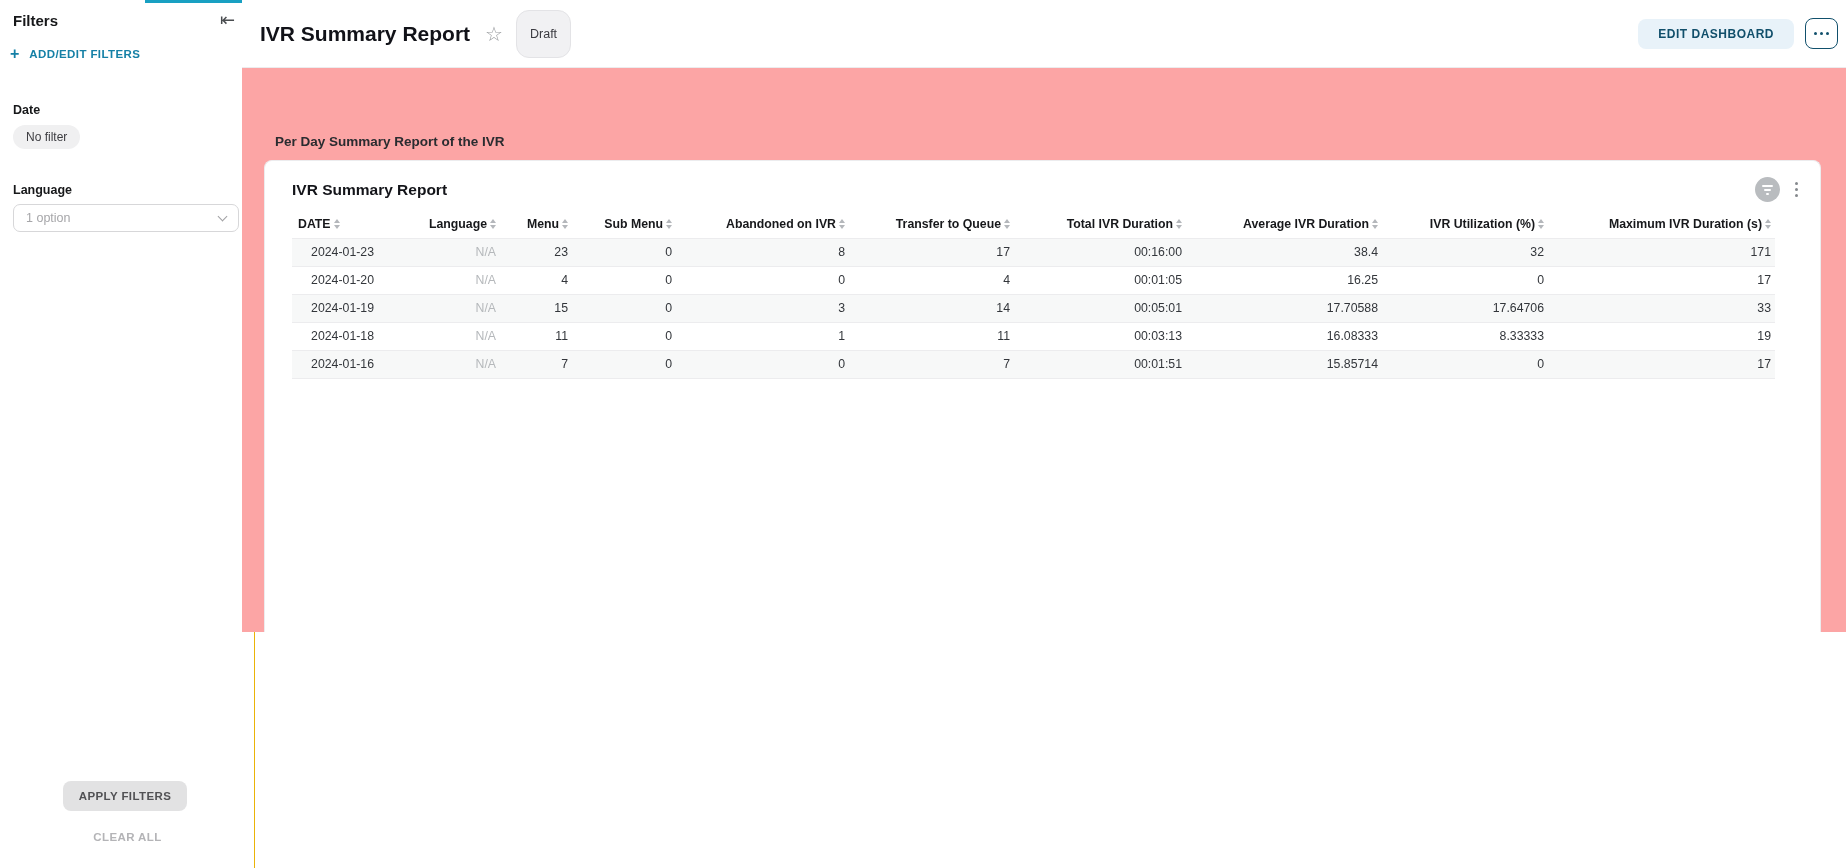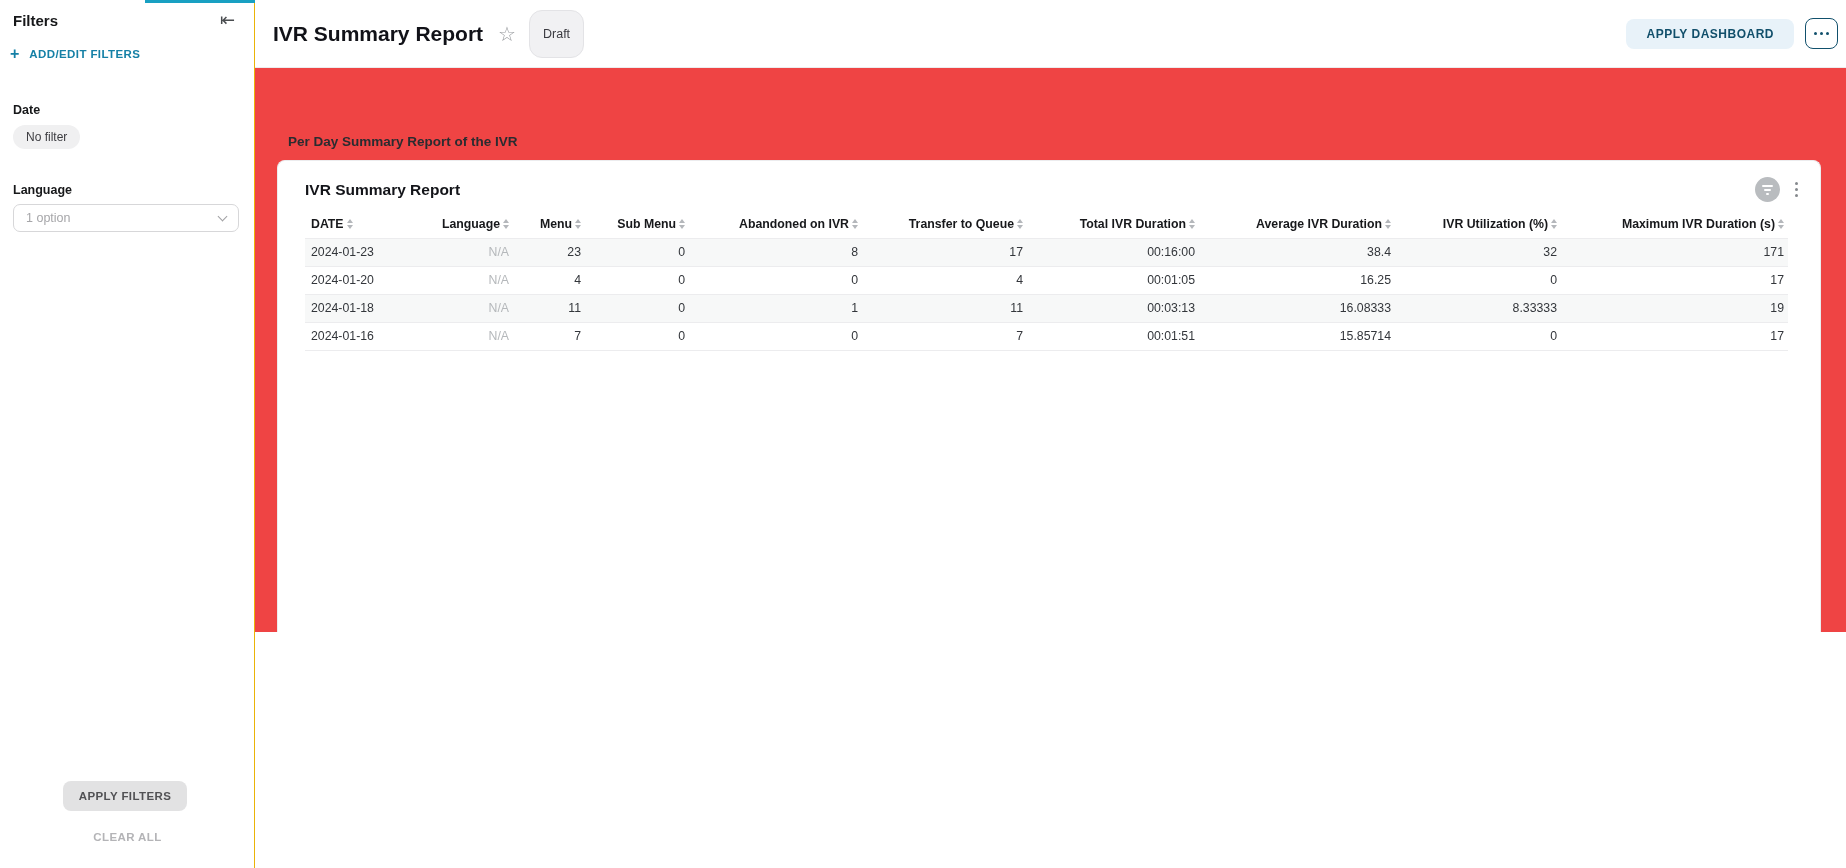--- a/index.html
+++ b/index.html
@@ -18,21 +18,21 @@
   .fgroup-label { position:absolute; left:13px; font-size:12.5px; font-weight:bold; color:#17181a; }
   .lab-date { top:103px; }
   .lab-lang { top:183px; }
   .chip { position:absolute; top:125px; left:13px; background:#f0f0f1; border-radius:13px; padding:5px 13px; font-size:12px; color:#3c3c40; cursor:pointer; }
   .select { position:absolute; top:204px; left:13px; width:226px; height:28px; border:1px solid #d7d7d9; border-radius:7px; display:flex; align-items:center; justify-content:space-between; padding:0 12px; color:#a6a6a9; font-size:12.5px; background:#fff; cursor:pointer; }
   .chev { width:7px; height:7px; border-right:1.4px solid #a0a0a3; border-bottom:1.4px solid #a0a0a3; transform:rotate(45deg); margin-top:-4px; }
   .apply-btn { position:absolute; top:781px; left:63px; width:124px; height:30px; background:#e2e2e3; border:none; border-radius:8px; font-family:inherit; font-size:11.5px; font-weight:bold; letter-spacing:.4px; color:#515154; cursor:pointer; }
   .clear-btn { position:absolute; top:831px; left:0; width:255px; text-align:center; font-size:11.5px; font-weight:bold; letter-spacing:.4px; color:#b4b4b7; cursor:pointer; }
 
   
-  .main { position:absolute; left:255px; top:0; right:0; height:632px; background:#ef4444; }
+  .main { position:absolute; left:242px; top:0; right:0; height:632px; background:#fca5a5; }
   .topbar { position:absolute; top:0; left:0; right:0; height:68px; background:#fff; border-bottom:1px solid #ececee; display:flex; align-items:center; padding:0 8px 0 18px; }
   .page-title { font-size:21px; font-weight:bold; color:#111218; }
   .star { margin-left:15px; font-size:20px; color:#9a9da0; cursor:pointer; font-family:"DejaVu Sans", sans-serif; line-height:1; }
   .draft { margin-left:13px; background:#f1f1f3; border:1px solid #e3e3e6; border-radius:13px; padding:16px 13px; font-size:12.5px; color:#3a3a40; }
   .tspacer { flex:1; }
   .edit-btn { background:#e8f2f9; color:#114f6b; border:none; border-radius:8px; height:30px; padding:0 20px; font-family:inherit; font-size:12px; font-weight:bold; letter-spacing:.5px; cursor:pointer; }
   .more-btn { margin-left:11px; width:33px; height:31px; background:#fff; border:1.5px solid #11506c; border-radius:8px; display:flex; align-items:center; justify-content:center; gap:3px; cursor:pointer; }
   .more-btn i { display:block; width:3px; height:3px; border-radius:50%; background:#11506c; }
 
   .desc { position:absolute; top:110px; left:33px; font-size:13.5px; font-weight:bold; color:#2a2c30;margin-top:24px; }
@@ -50,21 +50,21 @@
   
   table.report { margin-left:27px; width:1483px; border-collapse:collapse; table-layout:fixed; }
   table.report th { height:27px; font-size:12.3px; font-weight:bold; color:#17181b; padding:0 4px 0 0; cursor:pointer; }
   .h-inner { display:flex; align-items:center; justify-content:flex-end; gap:3px; }
   .h-inner.first { justify-content:flex-start; padding-left:6px; }
   .sort { display:inline-flex; flex-direction:column; gap:2px; }
   .sort i { display:block; width:0; height:0; border-left:3.5px solid transparent; border-right:3.5px solid transparent; }
   .sort i.up { border-bottom:4px solid #b4b7bb; }
   .sort i.down { border-top:4px solid #b4b7bb; }
   table.report td { height:28px; font-size:12.3px; color:#33363b; text-align:right; padding:0 4px 0 0; border-top:1px solid #ececee; }
-  table.report td.c-left { text-align:left; padding-left:6px; }
+  table.report td.c-left { text-align:right; padding-left:6px; }
   table.report td.na { color:#b5b8bb; }
   table.report tbody tr:nth-child(odd) { background:#f7f8f8; }
   table.report tbody tr:last-child td { border-bottom:1px solid #ececee; }
 </style>
 </head>
 <body>
 
 <div class="sidebar">
   <div class="teal-bar"></div>
   <div class="filters-row">
@@ -85,21 +85,21 @@
   <button class="apply-btn">APPLY FILTERS</button>
   <div class="clear-btn">CLEAR ALL</div>
 </div>
 
 <div class="main">
   <div class="topbar">
     <span class="page-title">IVR Summary Report</span>
     <span class="star">☆</span>
     <span class="draft">Draft</span>
     <span class="tspacer"></span>
-    <button class="edit-btn">APPLY DASHBOARD</button>
+    <button class="edit-btn">EDIT DASHBOARD</button>
     <div class="more-btn">
         <i></i>
         <i></i>
         <i></i>
       </div>
   </div>
 
   <div class="desc">Per Day Summary Report of the IVR</div>
 
   <div class="card">
@@ -243,20 +243,32 @@
             <td>4</td>
             <td>0</td>
             <td>0</td>
             <td>4</td>
             <td>00:01:05</td>
             <td>16.25</td>
             <td>0</td>
             <td>17</td>
           </tr>
           <tr>
+            <td class="c-left">2024-01-19</td>
+            <td class="na">N/A</td>
+            <td>15</td>
+            <td>0</td>
+            <td>3</td>
+            <td>14</td>
+            <td>00:05:01</td>
+            <td>17.70588</td>
+            <td>17.64706</td>
+            <td>33</td>
+          </tr>
+          <tr>
             <td class="c-left">2024-01-18</td>
             <td class="na">N/A</td>
             <td>11</td>
             <td>0</td>
             <td>1</td>
             <td>11</td>
             <td>00:03:13</td>
             <td>16.08333</td>
             <td>8.33333</td>
             <td>19</td>

